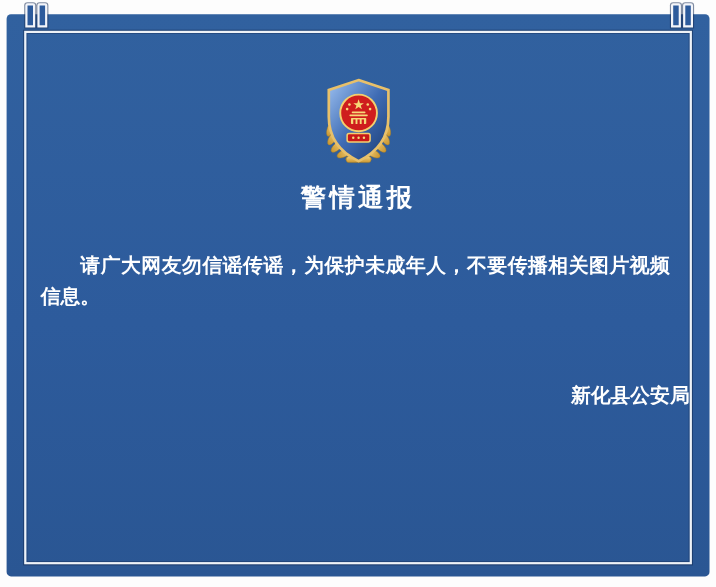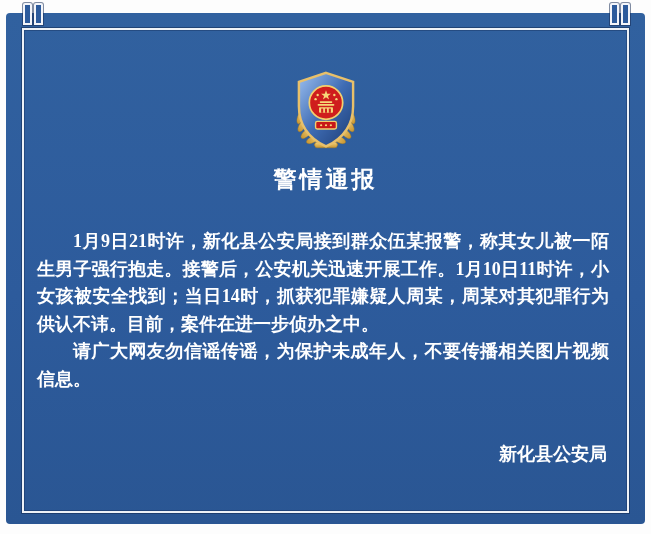--- a/index.html
+++ b/index.html
@@ -67,22 +67,21 @@
     color: #ffffff;
     font-family: "Liberation Serif", serif;
     font-size: 18px;
     font-weight: 700;
     line-height: 27.5px;
     text-align: justify;
   }
   .body-text p { margin: 0; text-indent: 2em; }
 
   .signature-block {
-    margin-top: 48px;
-    padding-right: 20px;
+    margin-top: 63px;
     text-align: right;
     color: #ffffff;
     font-family: "Liberation Serif", serif;
     font-size: 18px;
     font-weight: 700;
     line-height: 27px;
   }
   .date-line { margin-top: 13px; }
 </style>
 </head>
@@ -154,21 +153,20 @@
           <rect x="35" y="74" width="30" height="11" rx="2.5" fill="#c81818" stroke="#f3cf6e" stroke-width="2"></rect>
           <circle cx="43" cy="79.5" r="1.6" fill="#f6d878"></circle>
           <circle cx="50" cy="79.5" r="1.6" fill="#f6d878"></circle>
           <circle cx="57" cy="79.5" r="1.6" fill="#f6d878"></circle>
         </svg>
       </div>
 
       <div class="title">警情通报</div>
 
       <div class="body-text">
-        <p>1月9日21时许，新化县公安局接到群众伍某报警，称其女儿被一陌生男子强行抱走。接警后，公安机关迅速开展工作。1月10日11时许，小女孩被安全找到；当日14时，抓获犯罪嫌疑人周某，周某对其犯罪行为供认不讳。目前，案件在进一步侦办之中。</p>
         <p>请广大网友勿信谣传谣，为保护未成年人，不要传播相关图片视频信息。</p>
       </div>
 
       <div class="signature-block">
         <div>新化县公安局</div>
       </div>
 
     </div>
   </div>
 </div>

